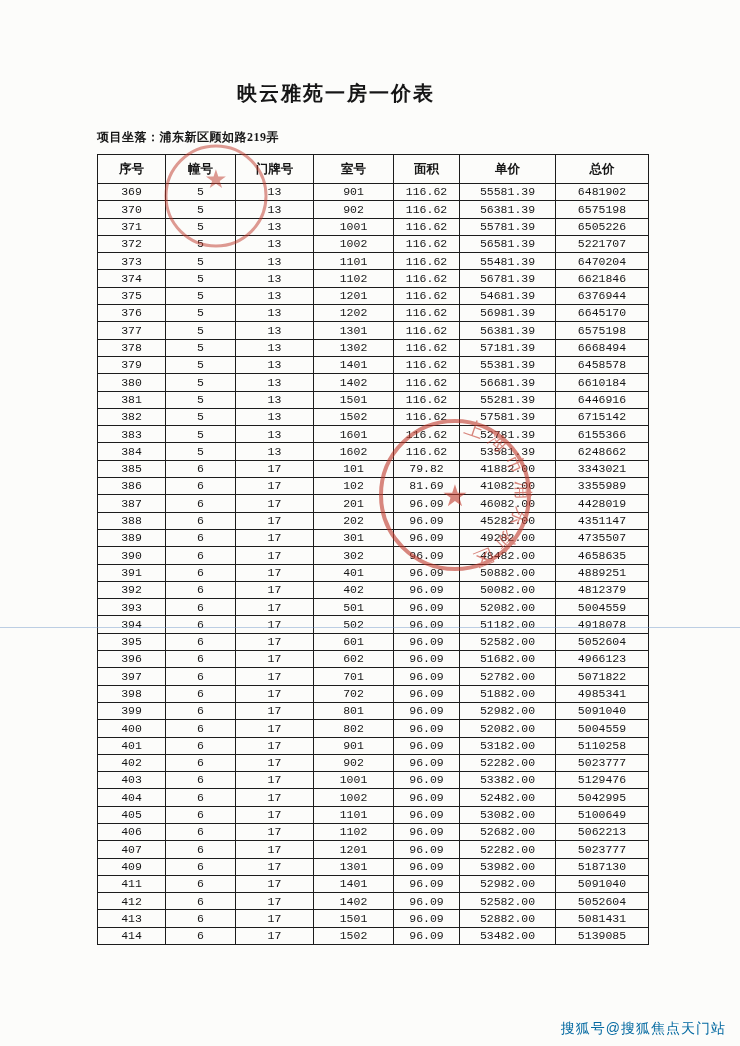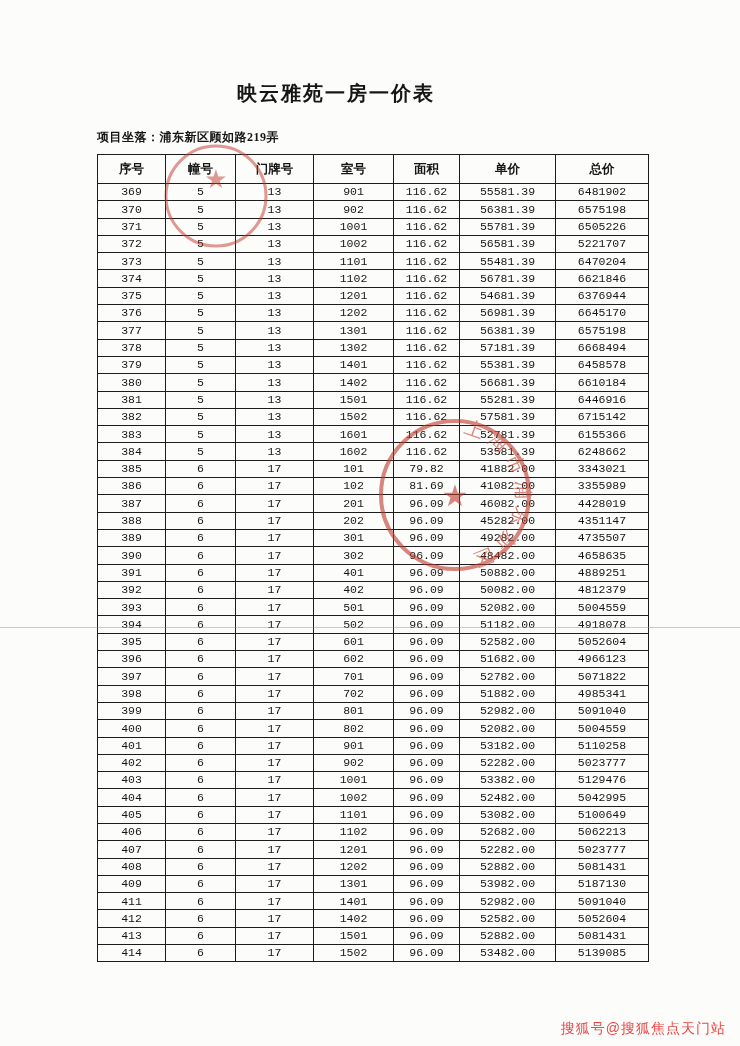--- a/index.html
+++ b/index.html
@@ -28,21 +28,21 @@
     height:16.3px;font-size:11.5px;line-height:1;
     border:1px solid #1c1c1c;text-align:center;padding:0;
     white-space:nowrap;overflow:hidden;
   }
   .scanline{
     position:absolute;top:627px;left:0;width:740px;height:1px;
     background:rgba(110,150,200,.45);
   }
   .watermark{
     position:absolute;right:14px;bottom:8px;
-    font-size:14px;color:#ef4444;letter-spacing:1px;
+    font-size:14px;color:#0369a1;letter-spacing:1px;
     font-family:"Liberation Sans","DejaVu Sans",sans-serif;
   }
   .stamp{position:absolute;pointer-events:none;}
   .stamp-top{left:156px;top:136px;width:120px;height:120px;opacity:.5;}
   .stamp-mid{left:366px;top:406px;width:178px;height:178px;opacity:.6;}
 </style>
 </head>
 <body>
 
 <div class="page">
@@ -418,29 +418,20 @@
         <tr>
           <td>407</td>
           <td>6</td>
           <td>17</td>
           <td>1201</td>
           <td>96.09</td>
           <td>52282.00</td>
           <td>5023777</td>
         </tr>
         <tr>
-          <td>408</td>
-          <td>6</td>
-          <td>17</td>
-          <td>1202</td>
-          <td>96.09</td>
-          <td>52882.00</td>
-          <td>5081431</td>
-        </tr>
-        <tr>
           <td>409</td>
           <td>6</td>
           <td>17</td>
           <td>1301</td>
           <td>96.09</td>
           <td>53982.00</td>
           <td>5187130</td>
         </tr>
         <tr>
           <td>411</td>

